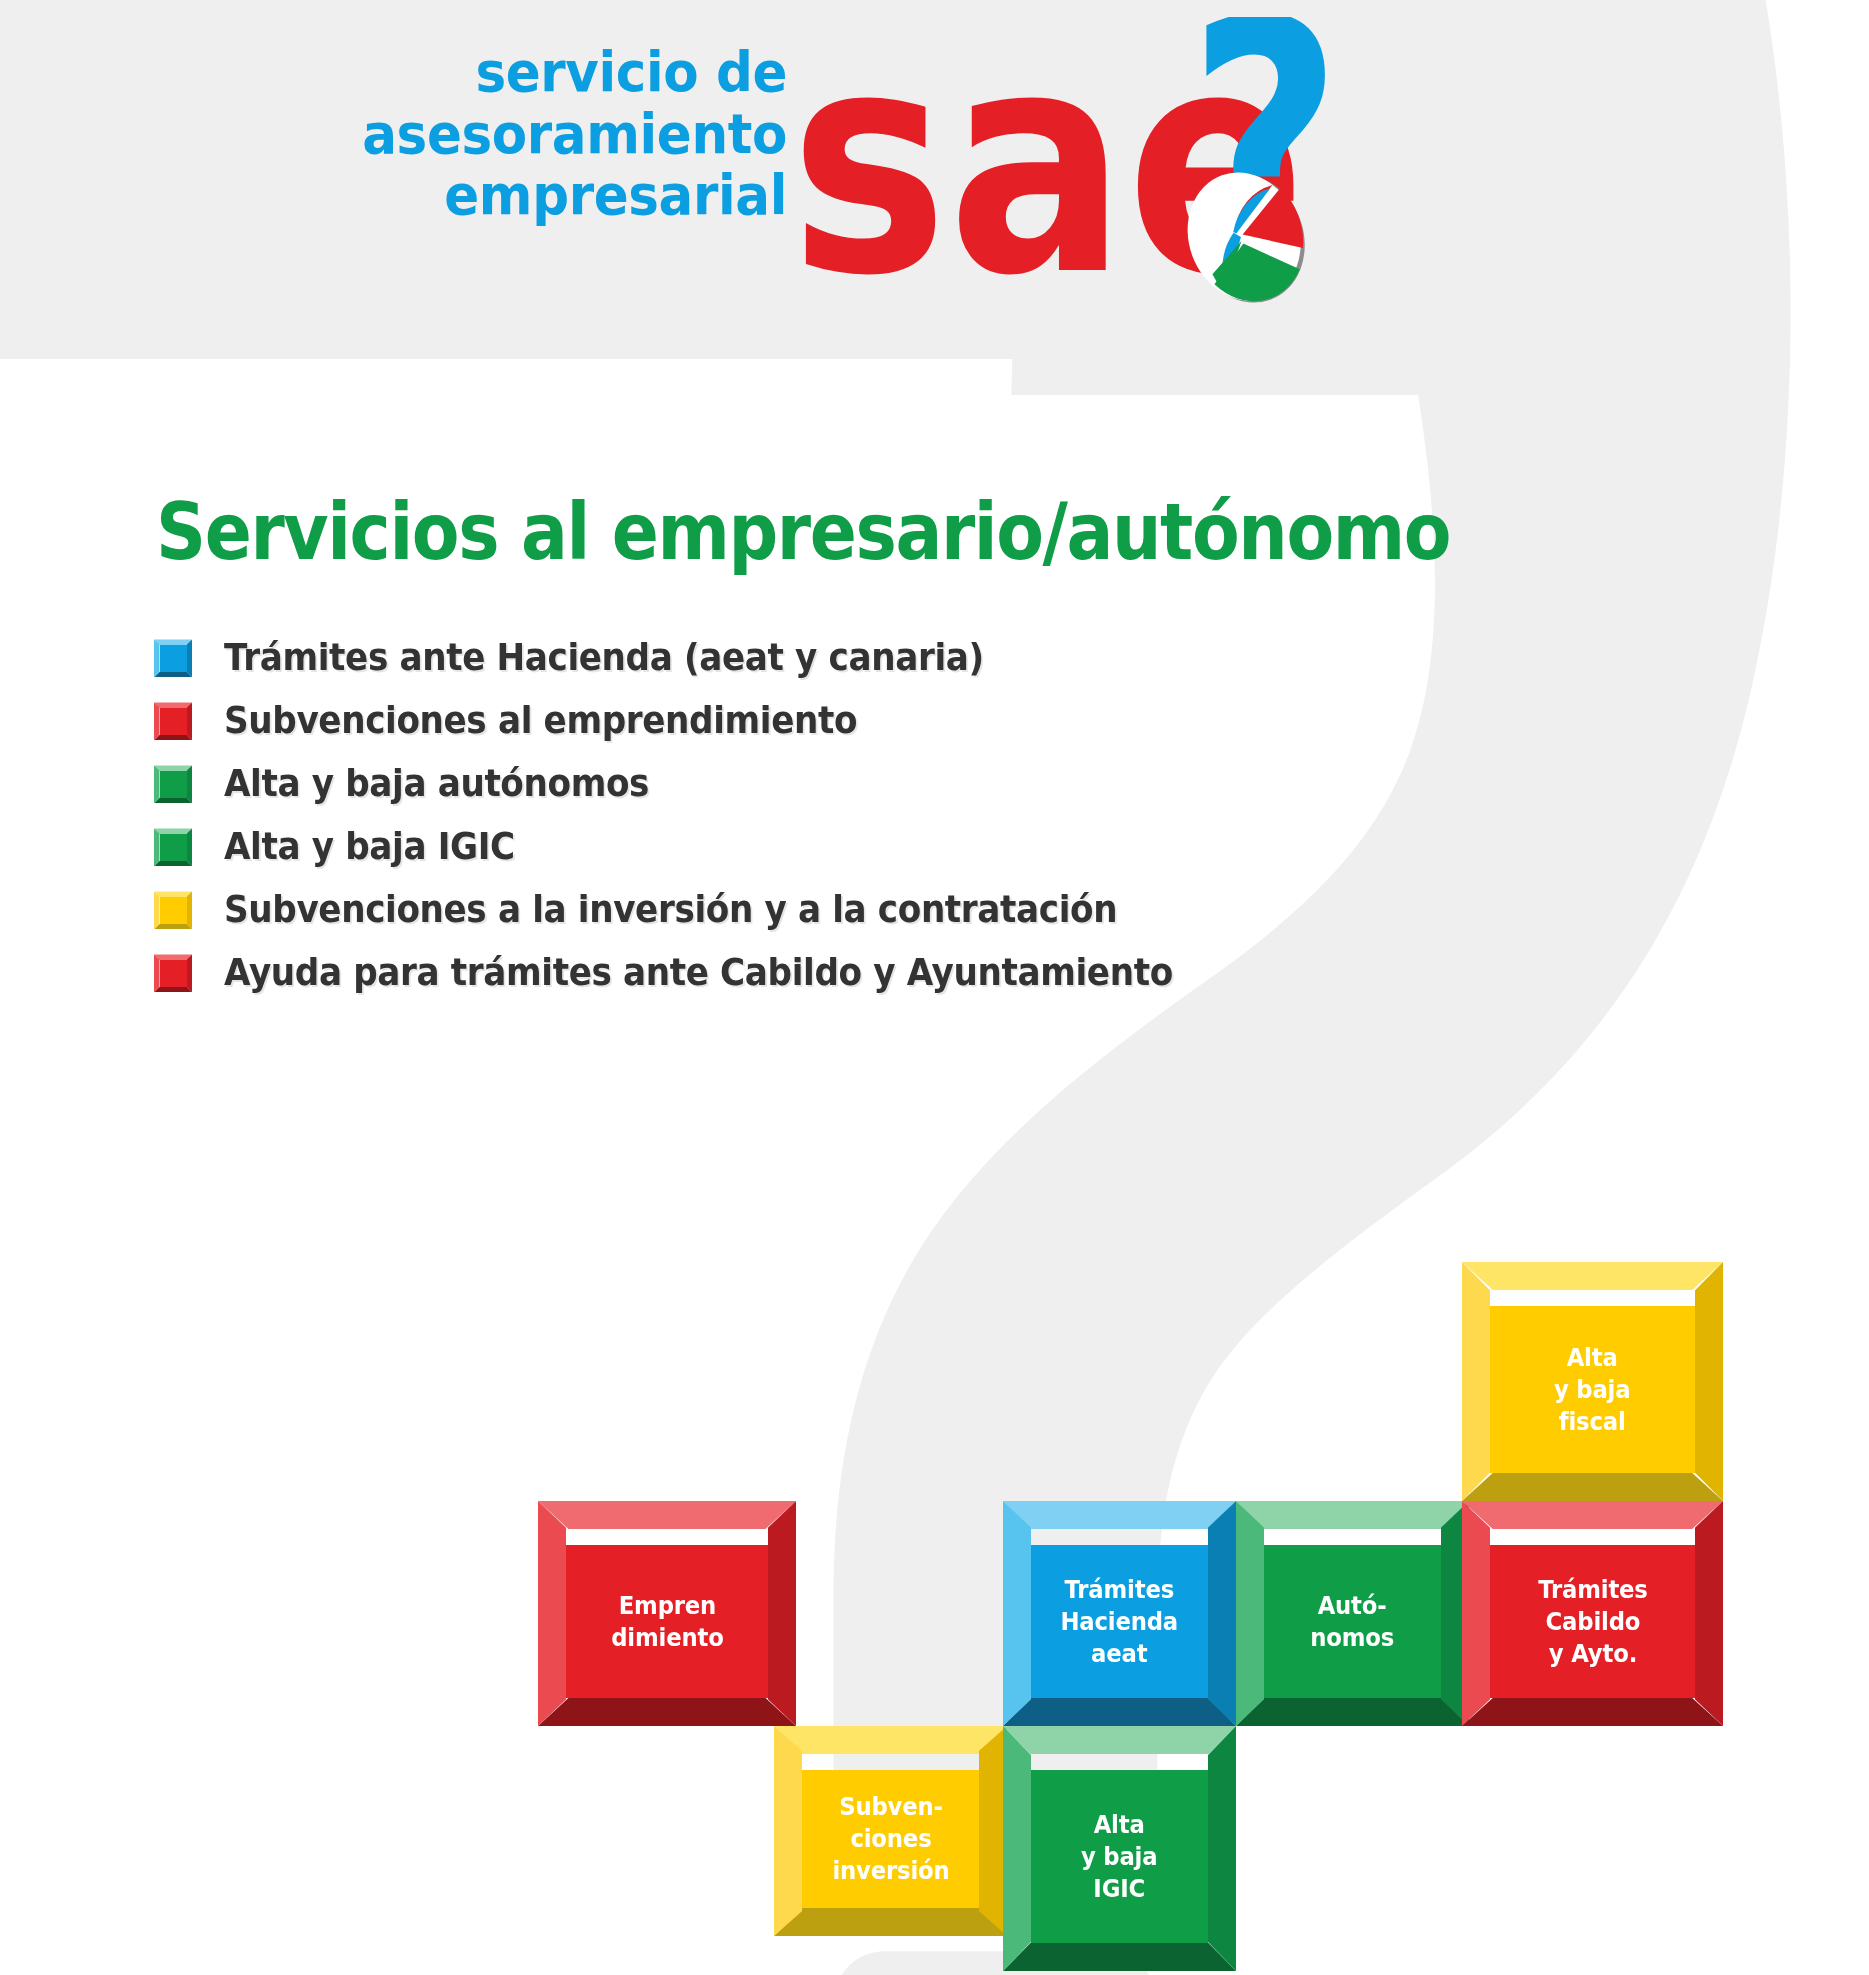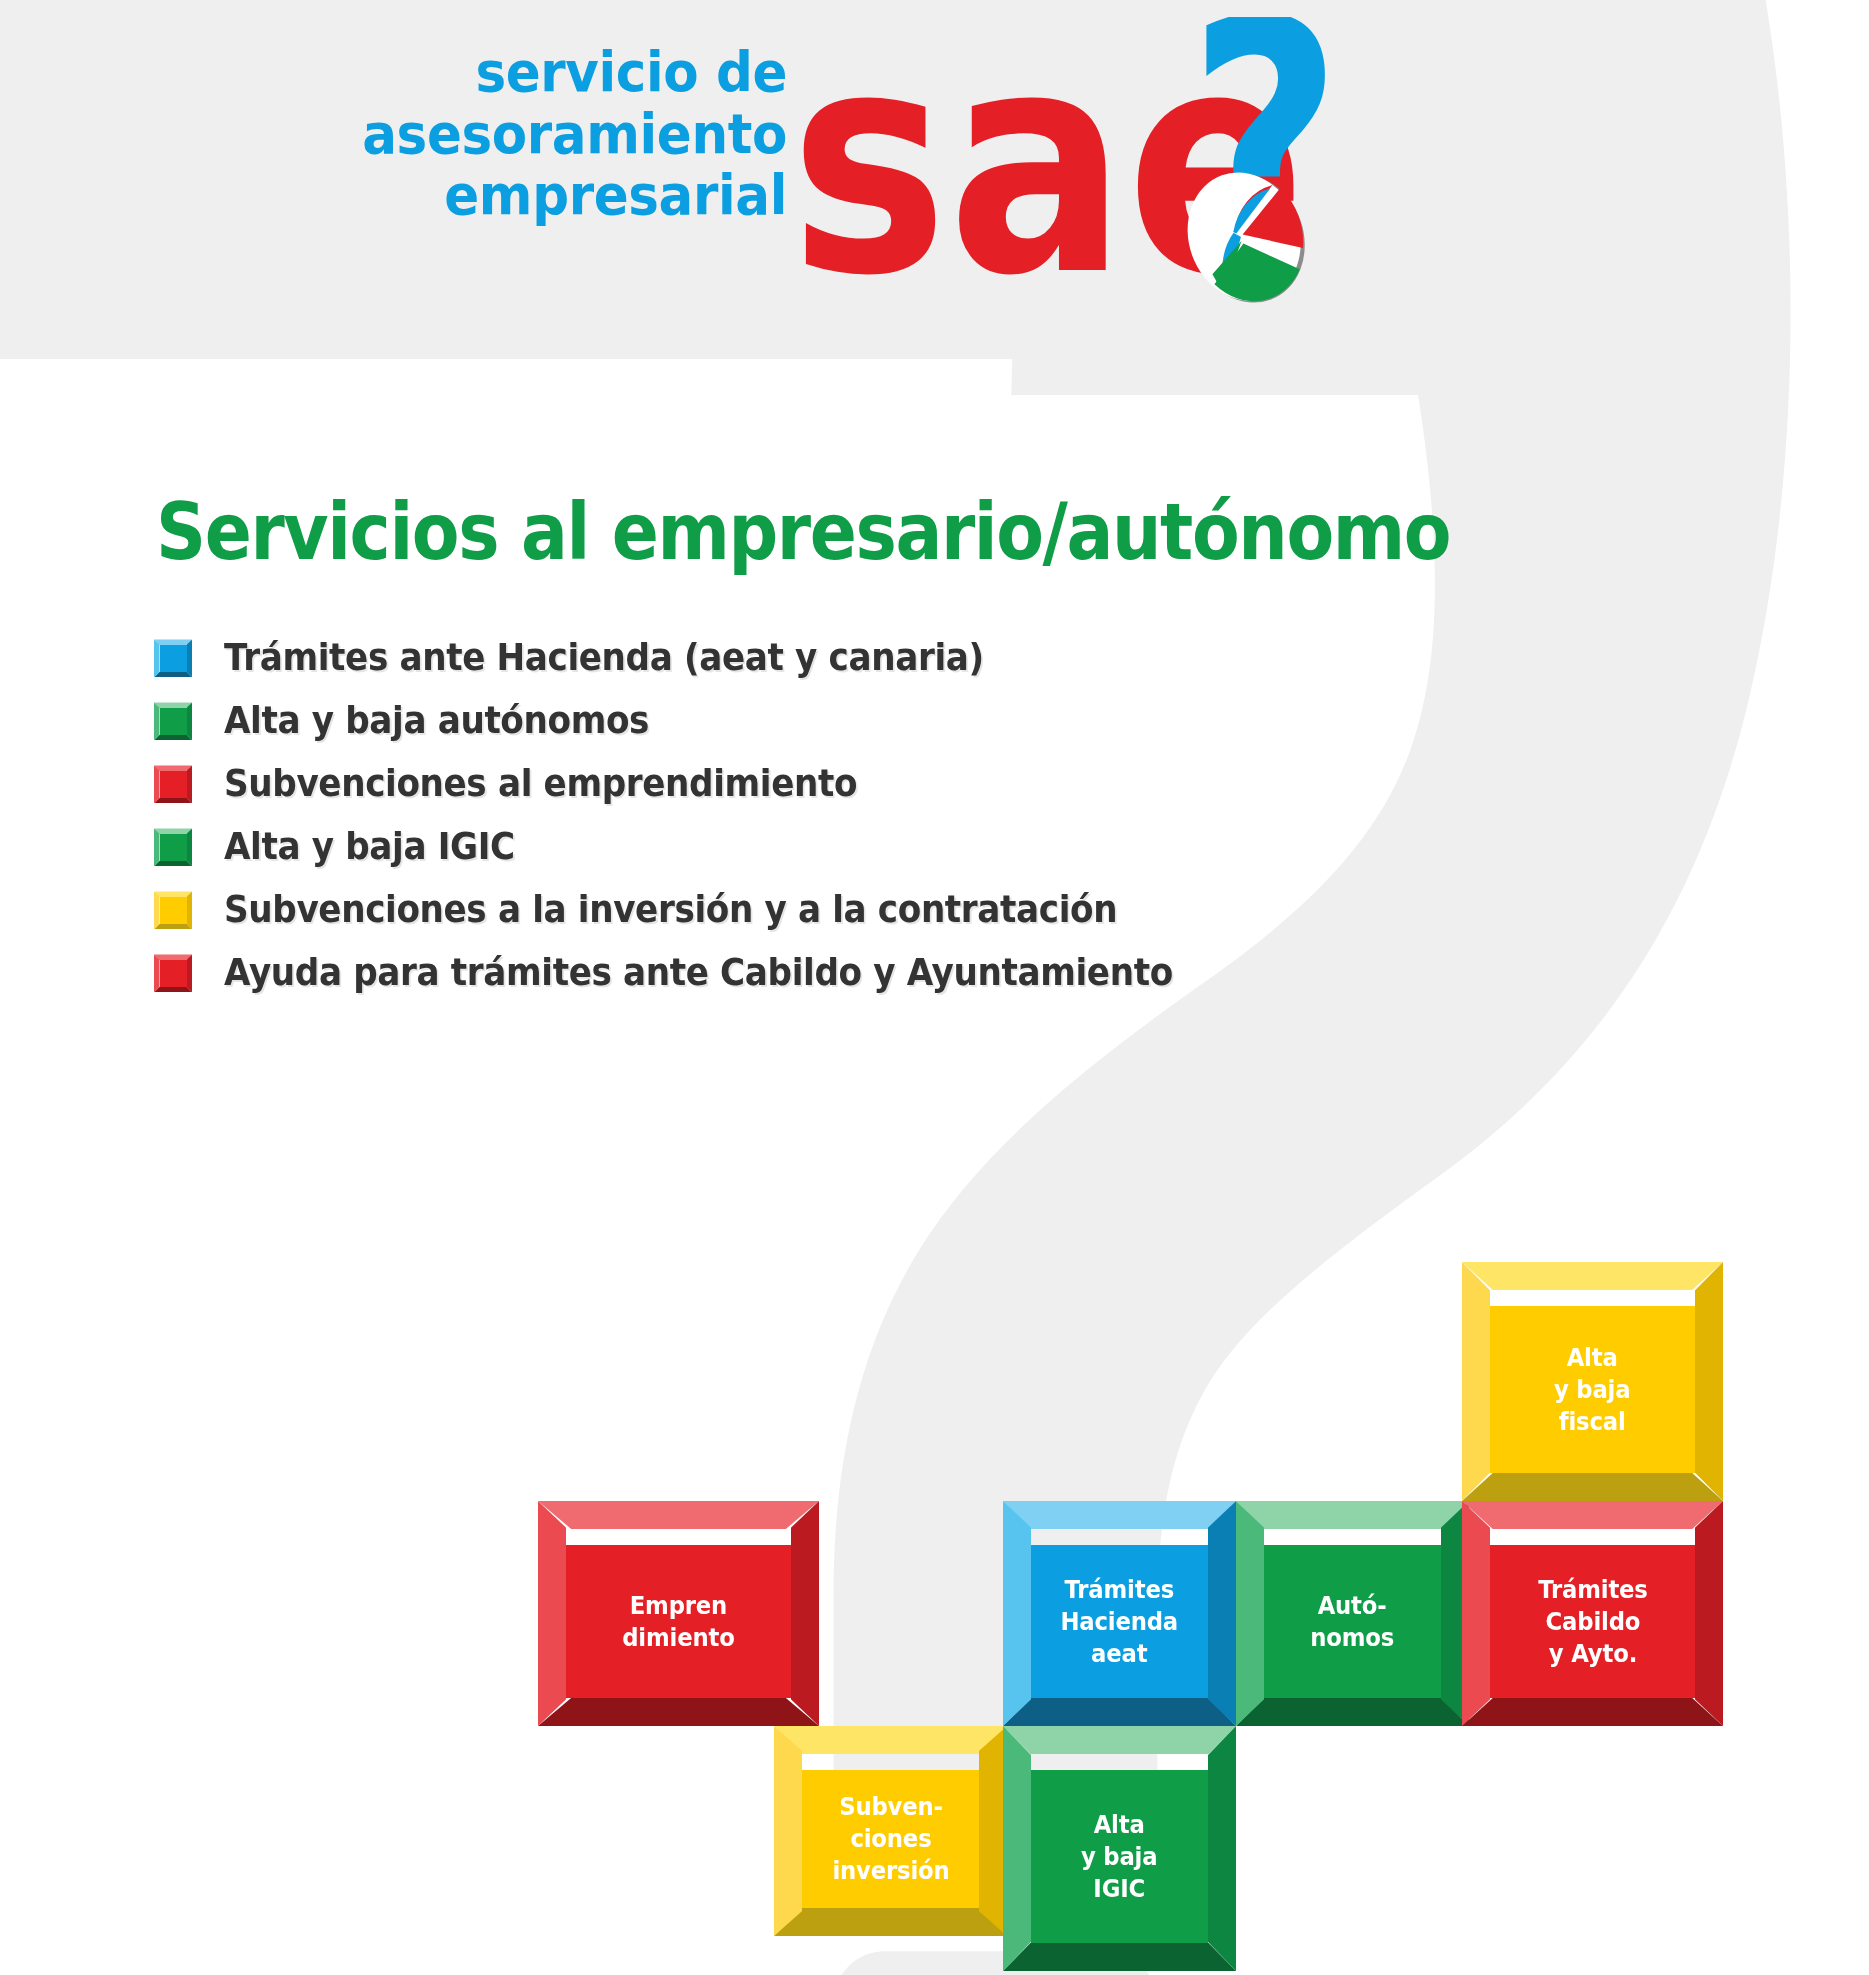--- a/index.html
+++ b/index.html
@@ -161,77 +161,77 @@
       <span class="bev-b" style="background:#0d5f85;clip-path:polygon(14% 0,86% 0,100% 100%,0 100%)"></span>
       <span class="bev-l" style="background:#57c3ef;clip-path:polygon(0 0,100% 14%,100% 86%,0 100%)"></span>
       <span class="bev-r" style="background:#0a7fb4;clip-path:polygon(100% 0,100% 100%,0 86%,0 14%)"></span>
       <span class="face" style="background:#0b9ee0"></span>
     </span>
     <span class="bullet-text">Trámites ante Hacienda (aeat y canaria)</span>
   </div>
 
   <div class="bullet-row">
     <span class="bullet-chip">
+      <span class="bev-t" style="background:#ef6b70;clip-path:polygon(0 0,100% 0,86% 100%,14% 100%)"></span>
+      <span class="bev-b" style="background:#8f1418;clip-path:polygon(14% 0,86% 0,100% 100%,0 100%)"></span>
+      <span class="bev-l" style="background:#ea4a50;clip-path:polygon(0 0,100% 14%,100% 86%,0 100%)"></span>
+      <span class="bev-r" style="background:#bb1a20;clip-path:polygon(100% 0,100% 100%,0 86%,0 14%)"></span>
+      <span class="face" style="background:#e41f26"></span>
+    </span>
+    <span class="bullet-text">Subvenciones al emprendimiento</span>
+  </div>
+
+  <div class="bullet-row">
+    <span class="bullet-chip">
       <span class="bev-t" style="background:#8fd3a8;clip-path:polygon(0 0,100% 0,86% 100%,14% 100%)"></span>
       <span class="bev-b" style="background:#0a6330;clip-path:polygon(14% 0,86% 0,100% 100%,0 100%)"></span>
       <span class="bev-l" style="background:#4bb97a;clip-path:polygon(0 0,100% 14%,100% 86%,0 100%)"></span>
       <span class="bev-r" style="background:#0c8640;clip-path:polygon(100% 0,100% 100%,0 86%,0 14%)"></span>
       <span class="face" style="background:#0f9d48"></span>
     </span>
     <span class="bullet-text">Alta y baja autónomos</span>
   </div>
 
   <div class="bullet-row">
     <span class="bullet-chip">
+      <span class="bev-t" style="background:#8fd3a8;clip-path:polygon(0 0,100% 0,86% 100%,14% 100%)"></span>
+      <span class="bev-b" style="background:#0a6330;clip-path:polygon(14% 0,86% 0,100% 100%,0 100%)"></span>
+      <span class="bev-l" style="background:#4bb97a;clip-path:polygon(0 0,100% 14%,100% 86%,0 100%)"></span>
+      <span class="bev-r" style="background:#0c8640;clip-path:polygon(100% 0,100% 100%,0 86%,0 14%)"></span>
+      <span class="face" style="background:#0f9d48"></span>
+    </span>
+    <span class="bullet-text">Alta y baja IGIC</span>
+  </div>
+
+  <div class="bullet-row">
+    <span class="bullet-chip">
+      <span class="bev-t" style="background:#ffe566;clip-path:polygon(0 0,100% 0,86% 100%,14% 100%)"></span>
+      <span class="bev-b" style="background:#bda010;clip-path:polygon(14% 0,86% 0,100% 100%,0 100%)"></span>
+      <span class="bev-l" style="background:#ffd94d;clip-path:polygon(0 0,100% 14%,100% 86%,0 100%)"></span>
+      <span class="bev-r" style="background:#e0b400;clip-path:polygon(100% 0,100% 100%,0 86%,0 14%)"></span>
+      <span class="face" style="background:#ffcc00"></span>
+    </span>
+    <span class="bullet-text">Subvenciones a la inversión y a la contratación</span>
+  </div>
+
+  <div class="bullet-row">
+    <span class="bullet-chip">
       <span class="bev-t" style="background:#ef6b70;clip-path:polygon(0 0,100% 0,86% 100%,14% 100%)"></span>
       <span class="bev-b" style="background:#8f1418;clip-path:polygon(14% 0,86% 0,100% 100%,0 100%)"></span>
       <span class="bev-l" style="background:#ea4a50;clip-path:polygon(0 0,100% 14%,100% 86%,0 100%)"></span>
       <span class="bev-r" style="background:#bb1a20;clip-path:polygon(100% 0,100% 100%,0 86%,0 14%)"></span>
       <span class="face" style="background:#e41f26"></span>
     </span>
-    <span class="bullet-text">Subvenciones al emprendimiento</span>
-  </div>
-
-  <div class="bullet-row">
-    <span class="bullet-chip">
-      <span class="bev-t" style="background:#8fd3a8;clip-path:polygon(0 0,100% 0,86% 100%,14% 100%)"></span>
-      <span class="bev-b" style="background:#0a6330;clip-path:polygon(14% 0,86% 0,100% 100%,0 100%)"></span>
-      <span class="bev-l" style="background:#4bb97a;clip-path:polygon(0 0,100% 14%,100% 86%,0 100%)"></span>
-      <span class="bev-r" style="background:#0c8640;clip-path:polygon(100% 0,100% 100%,0 86%,0 14%)"></span>
-      <span class="face" style="background:#0f9d48"></span>
-    </span>
-    <span class="bullet-text">Alta y baja IGIC</span>
-  </div>
-
-  <div class="bullet-row">
-    <span class="bullet-chip">
-      <span class="bev-t" style="background:#ffe566;clip-path:polygon(0 0,100% 0,86% 100%,14% 100%)"></span>
-      <span class="bev-b" style="background:#bda010;clip-path:polygon(14% 0,86% 0,100% 100%,0 100%)"></span>
-      <span class="bev-l" style="background:#ffd94d;clip-path:polygon(0 0,100% 14%,100% 86%,0 100%)"></span>
-      <span class="bev-r" style="background:#e0b400;clip-path:polygon(100% 0,100% 100%,0 86%,0 14%)"></span>
-      <span class="face" style="background:#ffcc00"></span>
-    </span>
-    <span class="bullet-text">Subvenciones a la inversión y a la contratación</span>
-  </div>
-
-  <div class="bullet-row">
-    <span class="bullet-chip">
-      <span class="bev-t" style="background:#ef6b70;clip-path:polygon(0 0,100% 0,86% 100%,14% 100%)"></span>
-      <span class="bev-b" style="background:#8f1418;clip-path:polygon(14% 0,86% 0,100% 100%,0 100%)"></span>
-      <span class="bev-l" style="background:#ea4a50;clip-path:polygon(0 0,100% 14%,100% 86%,0 100%)"></span>
-      <span class="bev-r" style="background:#bb1a20;clip-path:polygon(100% 0,100% 100%,0 86%,0 14%)"></span>
-      <span class="face" style="background:#e41f26"></span>
-    </span>
     <span class="bullet-text">Ayuda para trámites ante Cabildo y Ayuntamiento</span>
   </div>
 </div>
 
 <div id="blocks">
 
-  <div class="blk" style="left:538px;top:1501px;width:281px;height:225px;">
+  <div class="blk" style="left:538px;top:1501px;width:258px;height:225px;">
     <span class="b-top" style="left:0;top:0;width:100%;height:28.4px;background:#ef6b70;clip-path:polygon(0 0,100% 0,88% 100%,12% 100%)"></span>
     <span class="b-bot" style="left:0;bottom:0;width:100%;height:28.4px;background:#8f1418;clip-path:polygon(12% 0,88% 0,100% 100%,0 100%)"></span>
     <span class="b-left" style="left:0;top:0;width:28.4px;height:100%;background:#ea4a50;clip-path:polygon(0 0,100% 12%,100% 88%,0 100%)"></span>
     <span class="b-right" style="right:0;top:0;width:28.4px;height:100%;background:#bb1a20;clip-path:polygon(100% 0,100% 100%,0 88%,0 12%)"></span>
     <span class="b-face" style="left:28.4px;top:28.4px;right:28.4px;bottom:28.4px;background:#e41f26;">
       <span class="b-label">Empren
 dimiento</span>
     </span>
   </div>
 

